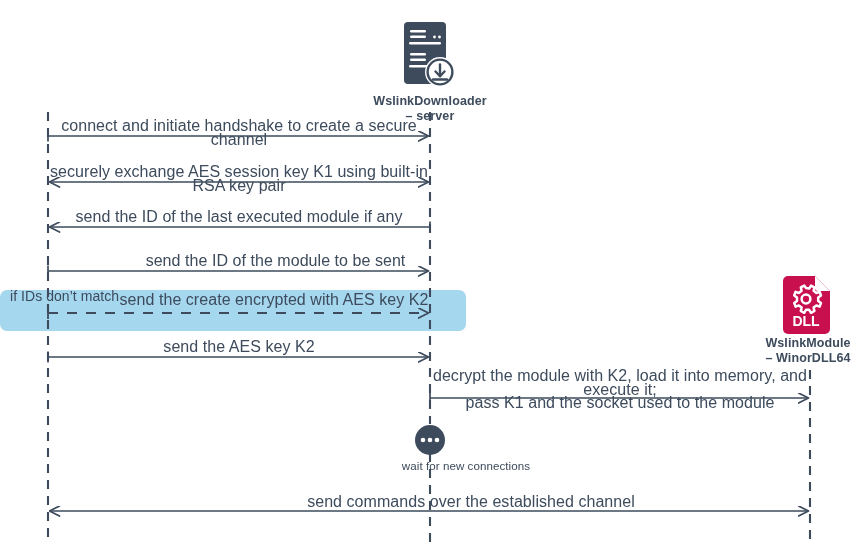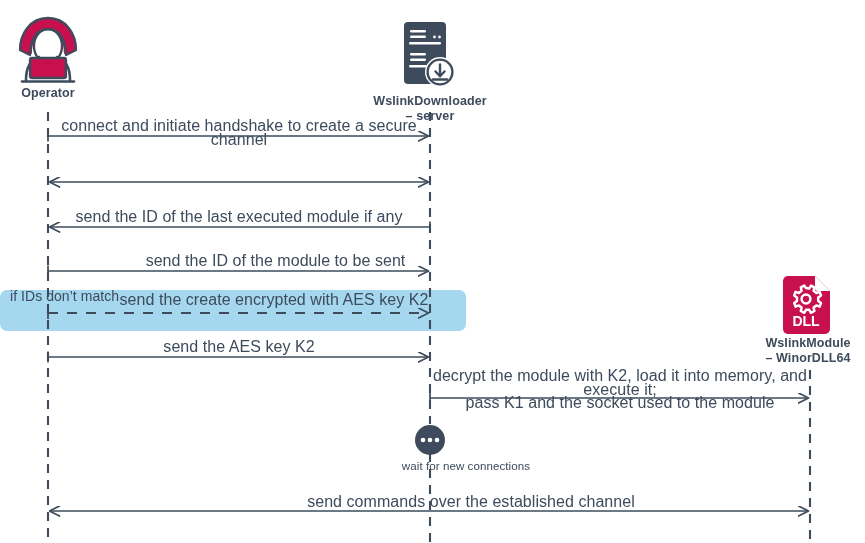--- a/index.html
+++ b/index.html
@@ -137,44 +137,20 @@
     </g>
 
     <g>
       <circle cx="430" cy="440" r="15" fill="#3d4b5c"></circle>
       <circle cx="423" cy="440" r="2.3" fill="#ffffff"></circle>
       <circle cx="430" cy="440" r="2.3" fill="#ffffff"></circle>
       <circle cx="437" cy="440" r="2.3" fill="#ffffff"></circle>
     </g>
   </svg>
 
-  <div class="actor" id="actor-operator">
-    <svg class="actor-icon" width="78" height="72" viewBox="0 0 78 72">
-
-      <path d="M39 5 C22 5 13 20 12 34 L23 40 C23 26 29 16 39 16
-               C49 16 55 26 55 40 L66 34 C65 20 56 5 39 5 Z" fill="#c8104f"></path>
-
-      <path d="M12 34 C13 20 22 5 39 5 C56 5 65 20 66 34
-               L58 38 C56 24 49 14 39 14 C29 14 22 24 20 38 Z" fill="#c8104f"></path>
-
-      <ellipsis></ellipsis>
-      <ellipse cx="39" cy="32" rx="14" ry="17" fill="#ffffff" stroke="#3d4b5c" stroke-width="2.3"></ellipse>
-
-      <path d="M39 4 C21 4 11 20 11 36 L21 41 C21.5 25 28 15 39 15
-               C50 15 56.5 25 57 41 L67 36 C67 20 57 4 39 4 Z" fill="#c8104f" stroke="#3d4b5c" stroke-width="2.3" stroke-linejoin="round"></path>
-
-      <path d="M17 66 C17 50 24 45 30 43" fill="none" stroke="#3d4b5c" stroke-width="2.6" stroke-linecap="round"></path>
-      <path d="M61 66 C61 50 54 45 48 43" fill="none" stroke="#3d4b5c" stroke-width="2.6" stroke-linecap="round"></path>
-
-      <rect x="21" y="44" width="36" height="20" rx="2" fill="#c8104f" stroke="#3d4b5c" stroke-width="2.3"></rect>
-
-      <line x1="13" y1="67.5" x2="65" y2="67.5" stroke="#3d4b5c" stroke-width="2.6" stroke-linecap="round"></line>
-    </svg>
-    <div class="actor-label">Operator</div>
-  </div>
 
   <div class="actor" id="actor-server">
     <svg class="actor-icon" width="60" height="74" viewBox="0 0 60 74">
       <rect x="4" y="2" width="42" height="62" rx="4" fill="#3d4b5c"></rect>
 
       <rect x="10" y="10" width="16" height="2.6" rx="1.3" fill="#ffffff"></rect>
       <rect x="10" y="15.5" width="16" height="2.6" rx="1.3" fill="#ffffff"></rect>
       <circle cx="34.5" cy="17" r="1.4" fill="#ffffff"></circle>
       <circle cx="39.5" cy="17" r="1.4" fill="#ffffff"></circle>
       <rect x="9" y="22" width="32" height="2.4" rx="1.2" fill="#ffffff"></rect>
@@ -210,20 +186,21 @@
         <circle cx="0" cy="-2" r="4.4" fill="none" stroke="#ffffff" stroke-width="2.5"></circle>
       </g>
       <text x="24" y="52" text-anchor="middle" fill="#ffffff" font-family="Liberation Sans, sans-serif" font-size="14" font-weight="bold">DLL</text>
     </svg>
     <div class="actor-label">WslinkModule
 – WinorDLL64</div>
   </div>
 
   <div class="msg-label" style="left:48px; top:119px; width:382px;">connect and initiate handshake to create a secure channel</div>
 
+  <div class="msg-label" style="left:48px; top:165px; width:382px;">securely exchange AES session key K1 using built-in RSA key pair</div>
 
   <div class="msg-label" style="left:48px; top:210px; width:382px;">send the ID of the last executed module if any</div>
 
   <div class="msg-label" style="left:48px; top:254px; width:455px;">send the ID of the module to be sent</div>
 
   <div class="cond-label" style="left:10px; top:288px; width:140px;">if IDs don’t match</div>
 
   <div class="msg-label" style="left:118px; top:293px; width:312px;">send the create encrypted with AES key K2</div>
 
   <div class="msg-label" style="left:48px; top:340px; width:382px;">send the AES key K2</div>

